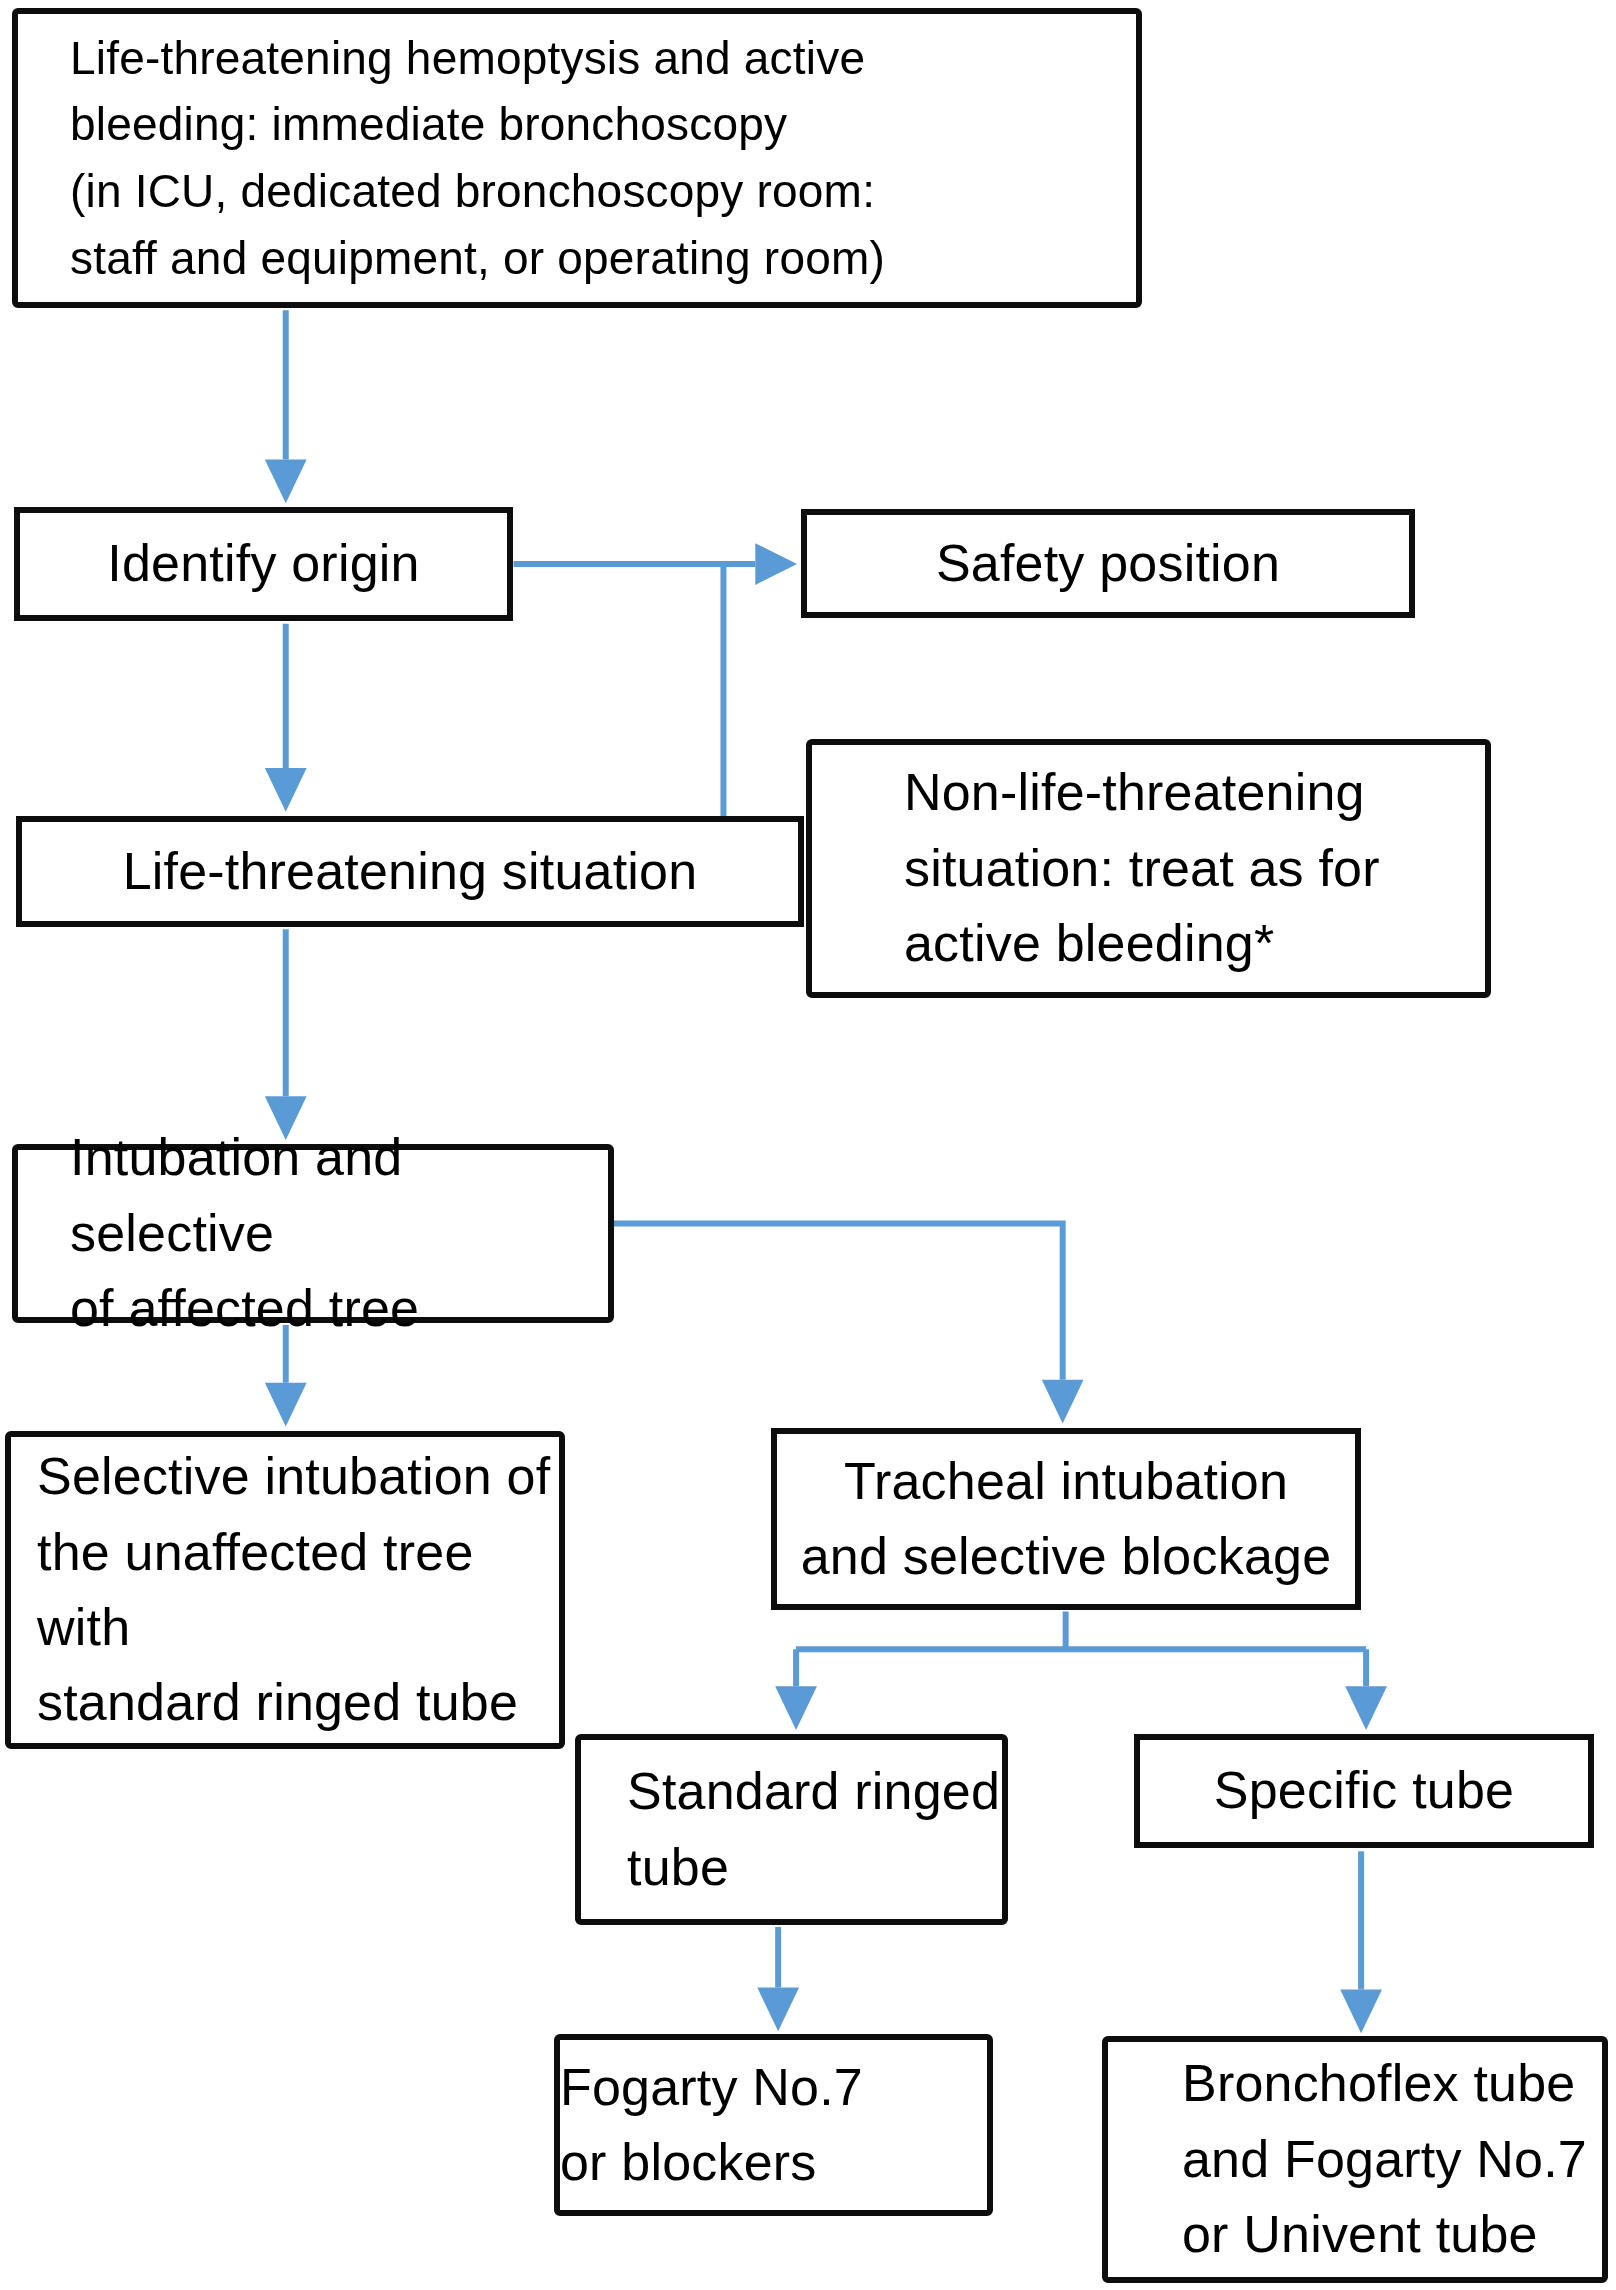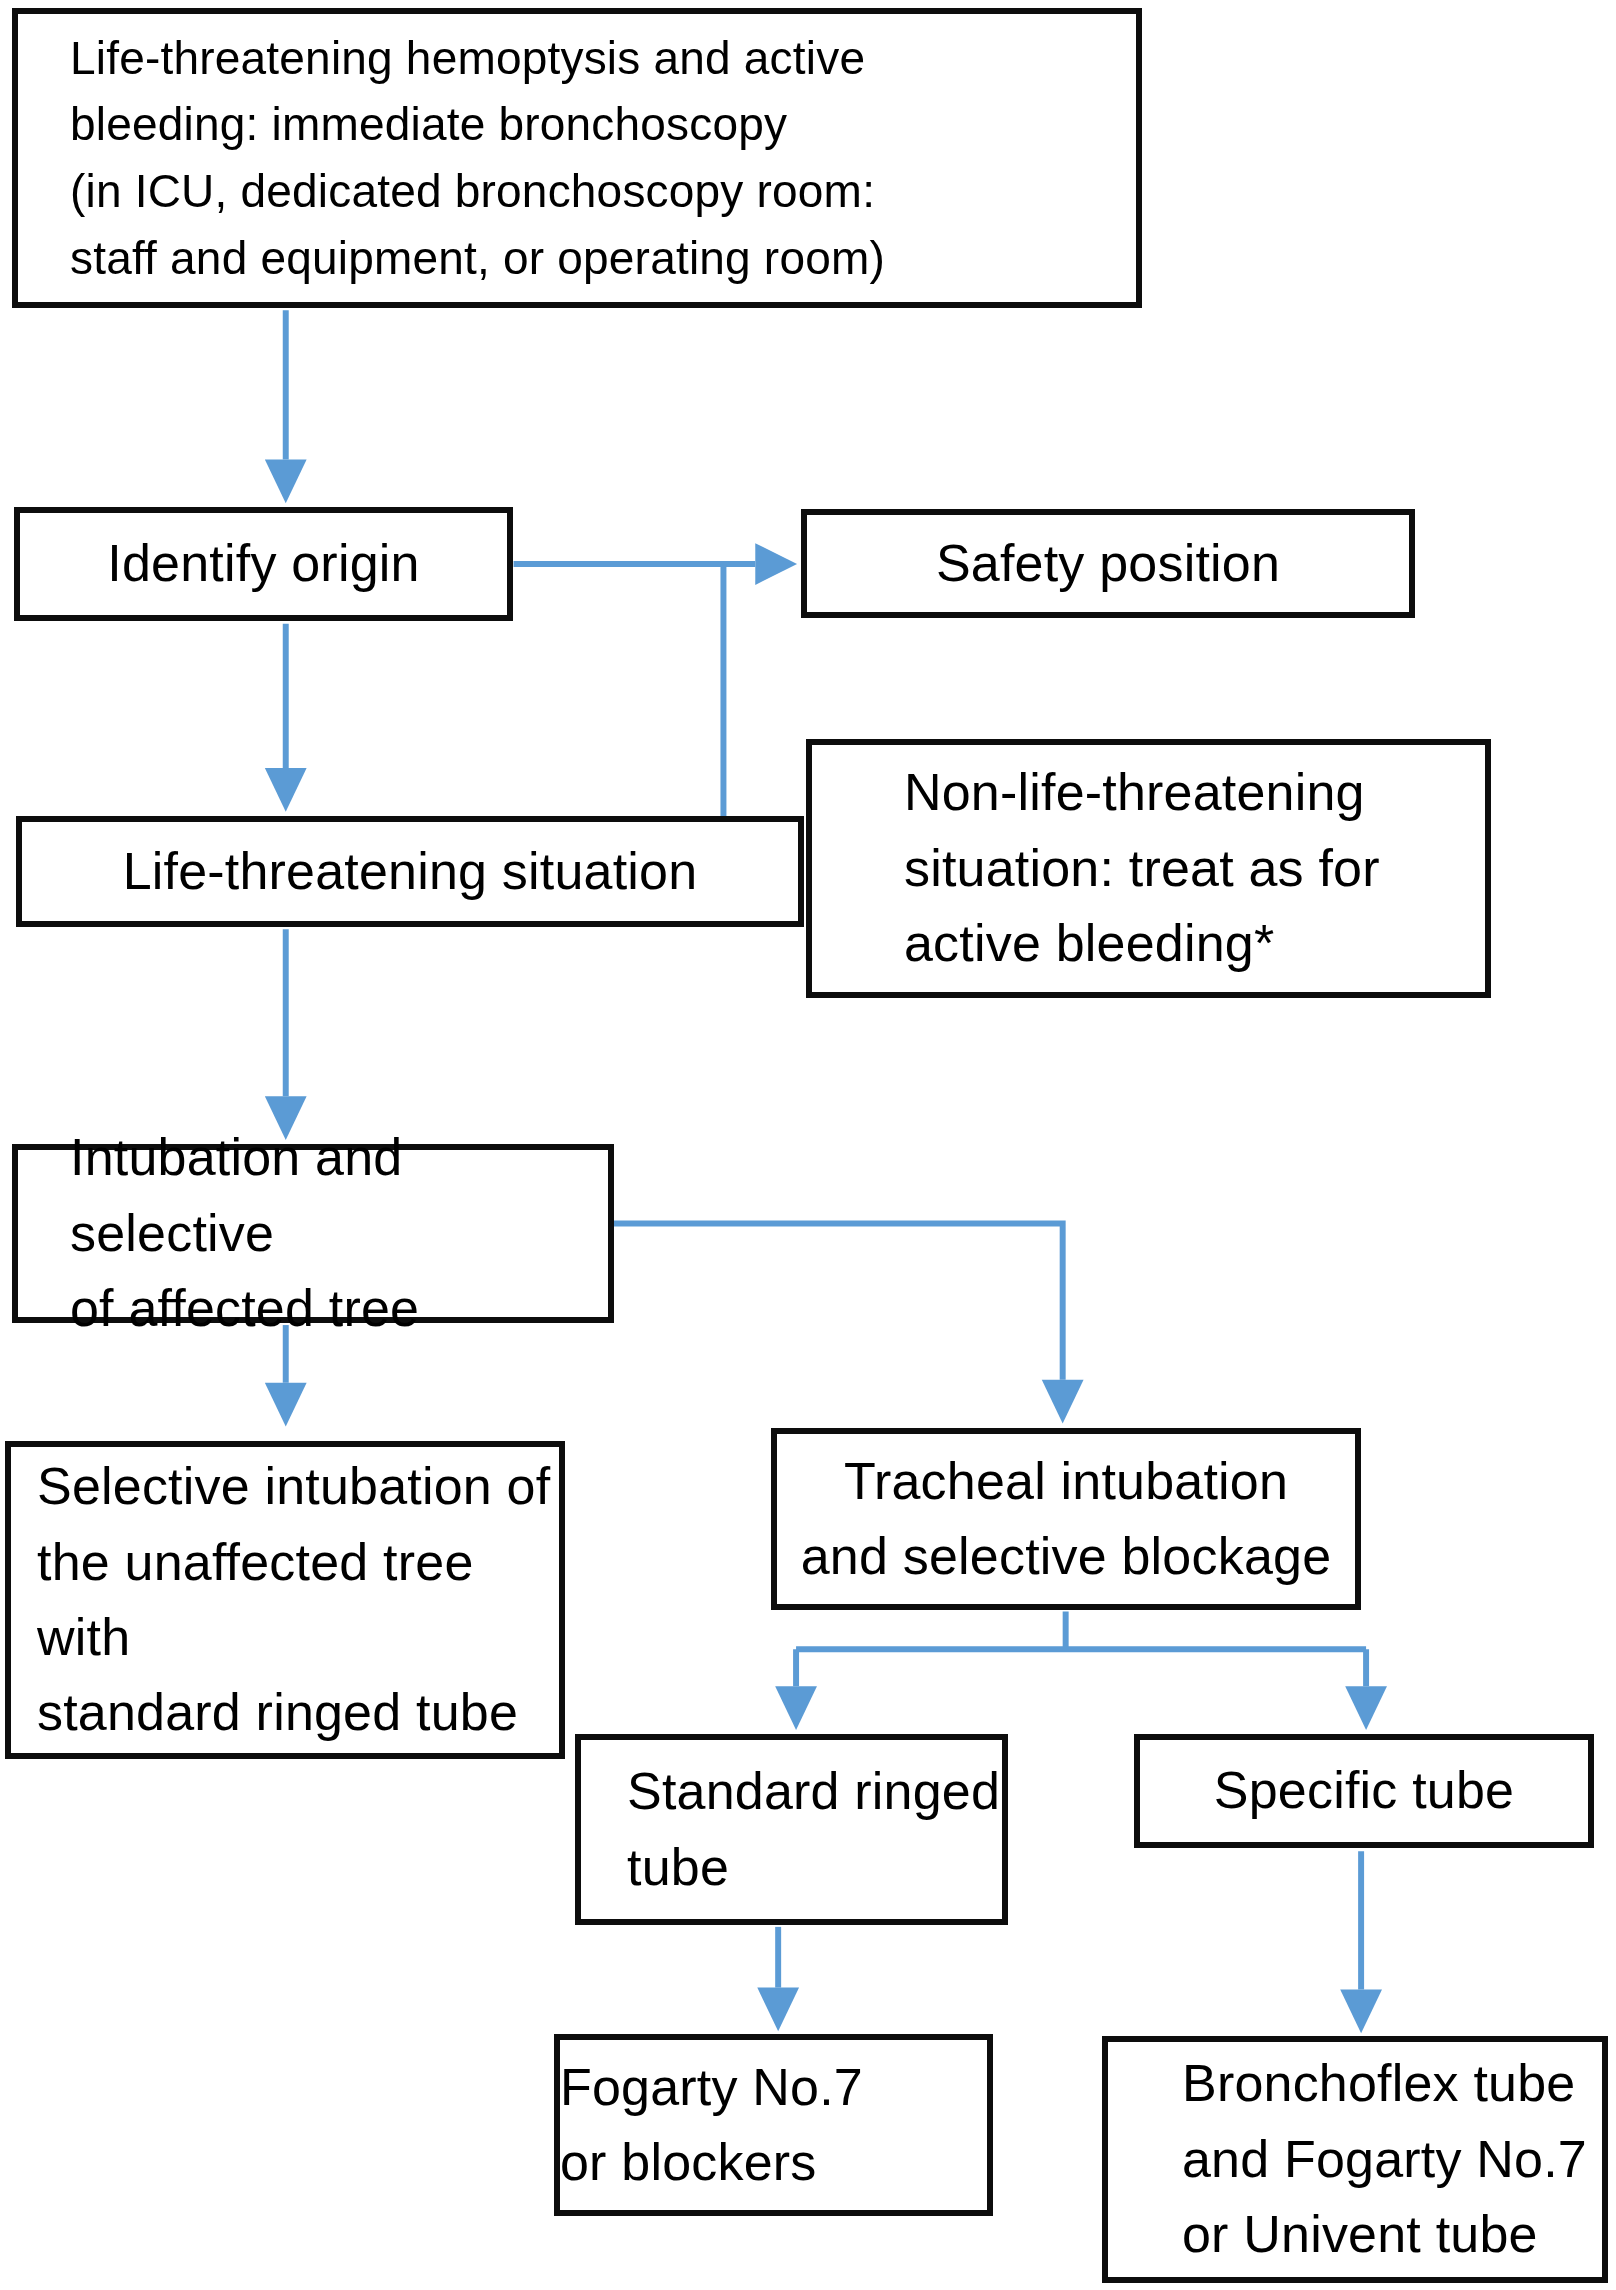--- a/index.html
+++ b/index.html
@@ -24,29 +24,29 @@
     border:6px solid var(--box-border);
     background:#ffffff;
     display:flex;
     align-items:center;
     font-size:52px;
     line-height:1.45;
     white-space:pre-line;
     letter-spacing:0.2px;
   }
   .node.center{justify-content:center;text-align:center;}
-  .node.left{justify-content:flex-start;text-align:left;}
+  .node.left{justify-content:flex-start;text-align:left;border-radius:6px;}
 
   #n-start    {left:12px;   top:8px;    width:1130px; height:300px; padding-left:52px; font-size:46px;}
   #n-identify {left:14px;   top:507px;  width:499px;  height:114px;}
   #n-safety   {left:801px;  top:509px;  width:614px;  height:109px;}
   #n-life     {left:16px;   top:816px;  width:788px;  height:111px;}
   #n-nonlife  {left:806px;  top:739px;  width:685px;  height:259px; padding-left:92px;}
   #n-intub    {left:12px;   top:1144px; width:602px;  height:179px; padding-left:52px;}
-  #n-selective{left:5px;    top:1431px; width:560px;  height:318px; padding-left:26px;margin-top:10px;}
+  #n-selective{left:5px;    top:1431px; width:560px;  height:318px; padding-left:26px;}
   #n-tracheal {left:771px;  top:1428px; width:590px;  height:182px;}
   #n-standard {left:575px;  top:1734px; width:433px;  height:191px; padding-left:46px;}
   #n-specific {left:1134px; top:1734px; width:460px;  height:114px;}
   #n-fogarty  {left:554px;  top:2034px; width:439px;  height:182px; }
   #n-broncho  {left:1102px; top:2036px; width:506px;  height:247px; padding-left:74px;}
 
   svg.connectors{
     position:absolute;
     left:0;top:0;
     width:1617px;height:2290px;

